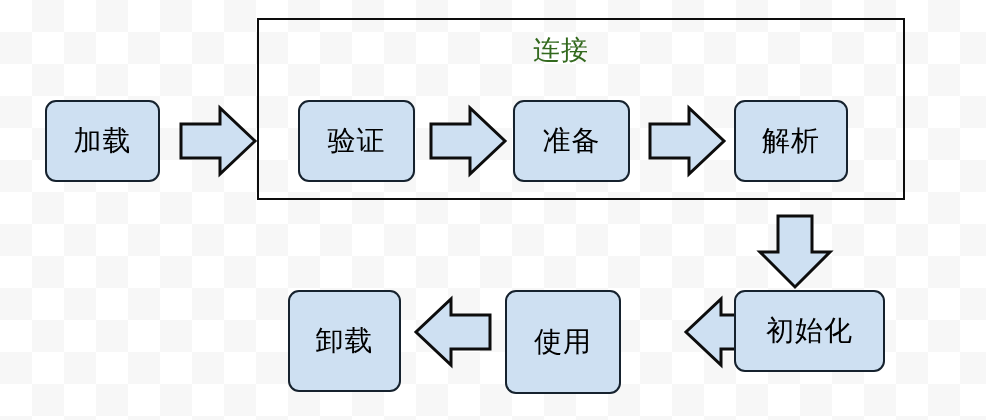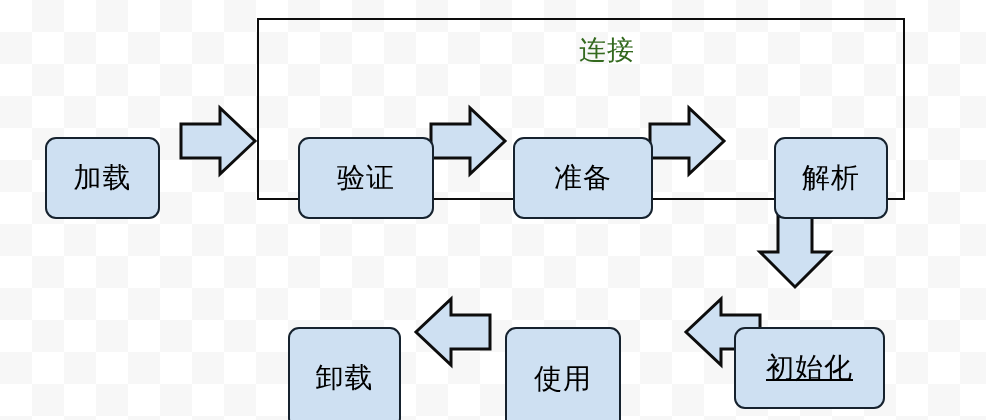--- a/index.html
+++ b/index.html
@@ -37,21 +37,20 @@
     border-radius: 11px;
     display: flex;
     align-items: center;
     justify-content: center;
     color: #000000;
     font-size: 28px;
     line-height: 1;
     letter-spacing: 1px;
     white-space: nowrap;
     font-family: "DejaVu Sans", "Liberation Sans", sans-serif;
-    margin-top: 37px;
   }
   .group-label {
     position: absolute;
     color: #33691e;
     font-size: 27px;
     line-height: 1;
     white-space: nowrap;
     letter-spacing: 1px;
     font-family: "DejaVu Sans", "Liberation Sans", sans-serif;
   }
@@ -63,54 +62,54 @@
     border-radius: 0;
   }
 </style>
 </head>
 <body>
 
 <div id="canvas">
 
   <div class="group-frame" style="left:257px; top:18px; width:648px; height:182px;"></div>
 
-  <div class="group-label" style="left:533px; top:36px;margin-left:46px;">连接</div>
+  <div class="group-label" style="left:533px; top:36px;">连接</div>
 
   <svg id="svg-layer" viewBox="0 0 986 420">
 
     <polygon points="181,124 220,124 220,108 255,141 220,174 220,158 181,158" fill="#cee0f2" stroke="#0d0d0d" stroke-width="3" stroke-linejoin="miter"></polygon>
 
     <polygon points="431,124 470,124 470,108 505,141 470,174 470,158 431,158" fill="#cee0f2" stroke="#0d0d0d" stroke-width="3" stroke-linejoin="miter"></polygon>
 
     <polygon points="650,124 689,124 689,108 724,141 689,174 689,158 650,158" fill="#cee0f2" stroke="#0d0d0d" stroke-width="3" stroke-linejoin="miter"></polygon>
 
     <polygon points="778,216 812,216 812,252 830,252 795,287 760,252 778,252" fill="#cee0f2" stroke="#0d0d0d" stroke-width="3" stroke-linejoin="miter"></polygon>
 
     <polygon points="721,315 721,299 686,332 721,365 721,349 760,349 760,315" fill="#cee0f2" stroke="#0d0d0d" stroke-width="3" stroke-linejoin="miter"></polygon>
 
     <polygon points="451,315 451,299 416,332 451,365 451,349 490,349 490,315" fill="#cee0f2" stroke="#0d0d0d" stroke-width="3" stroke-linejoin="miter"></polygon>
   </svg>
 
   <div class="node-box" style="left:45px; top:100px; width:115px; height:82px;">
     <span>加载</span>
   </div>
 
-  <div class="node-box" style="left:298px; top:100px; width:136px; height:82px;">
+  <div class="node-box" style="left:298px; top:100px; width:117px; height:82px;">
     <span>验证</span>
   </div>
 
-  <div class="node-box" style="left:513px; top:100px; width:140px; height:82px;">
+  <div class="node-box" style="left:513px; top:100px; width:117px; height:82px;">
     <span>准备</span>
   </div>
 
-  <div class="node-box" style="left:774px; top:100px; width:114px; height:82px;">
+  <div class="node-box" style="left:734px; top:100px; width:114px; height:82px;">
     <span>解析</span>
   </div>
 
-  <div class="node-box" style="left:734px; top:290px; width:151px; height:82px;text-decoration:underline;">
+  <div class="node-box" style="left:734px; top:290px; width:151px; height:82px;">
     <span>初始化</span>
   </div>
 
   <div class="node-box" style="left:505px; top:290px; width:116px; height:104px;">
     <span>使用</span>
   </div>
 
   <div class="node-box" style="left:288px; top:290px; width:113px; height:102px;">
     <span>卸载</span>
   </div>

